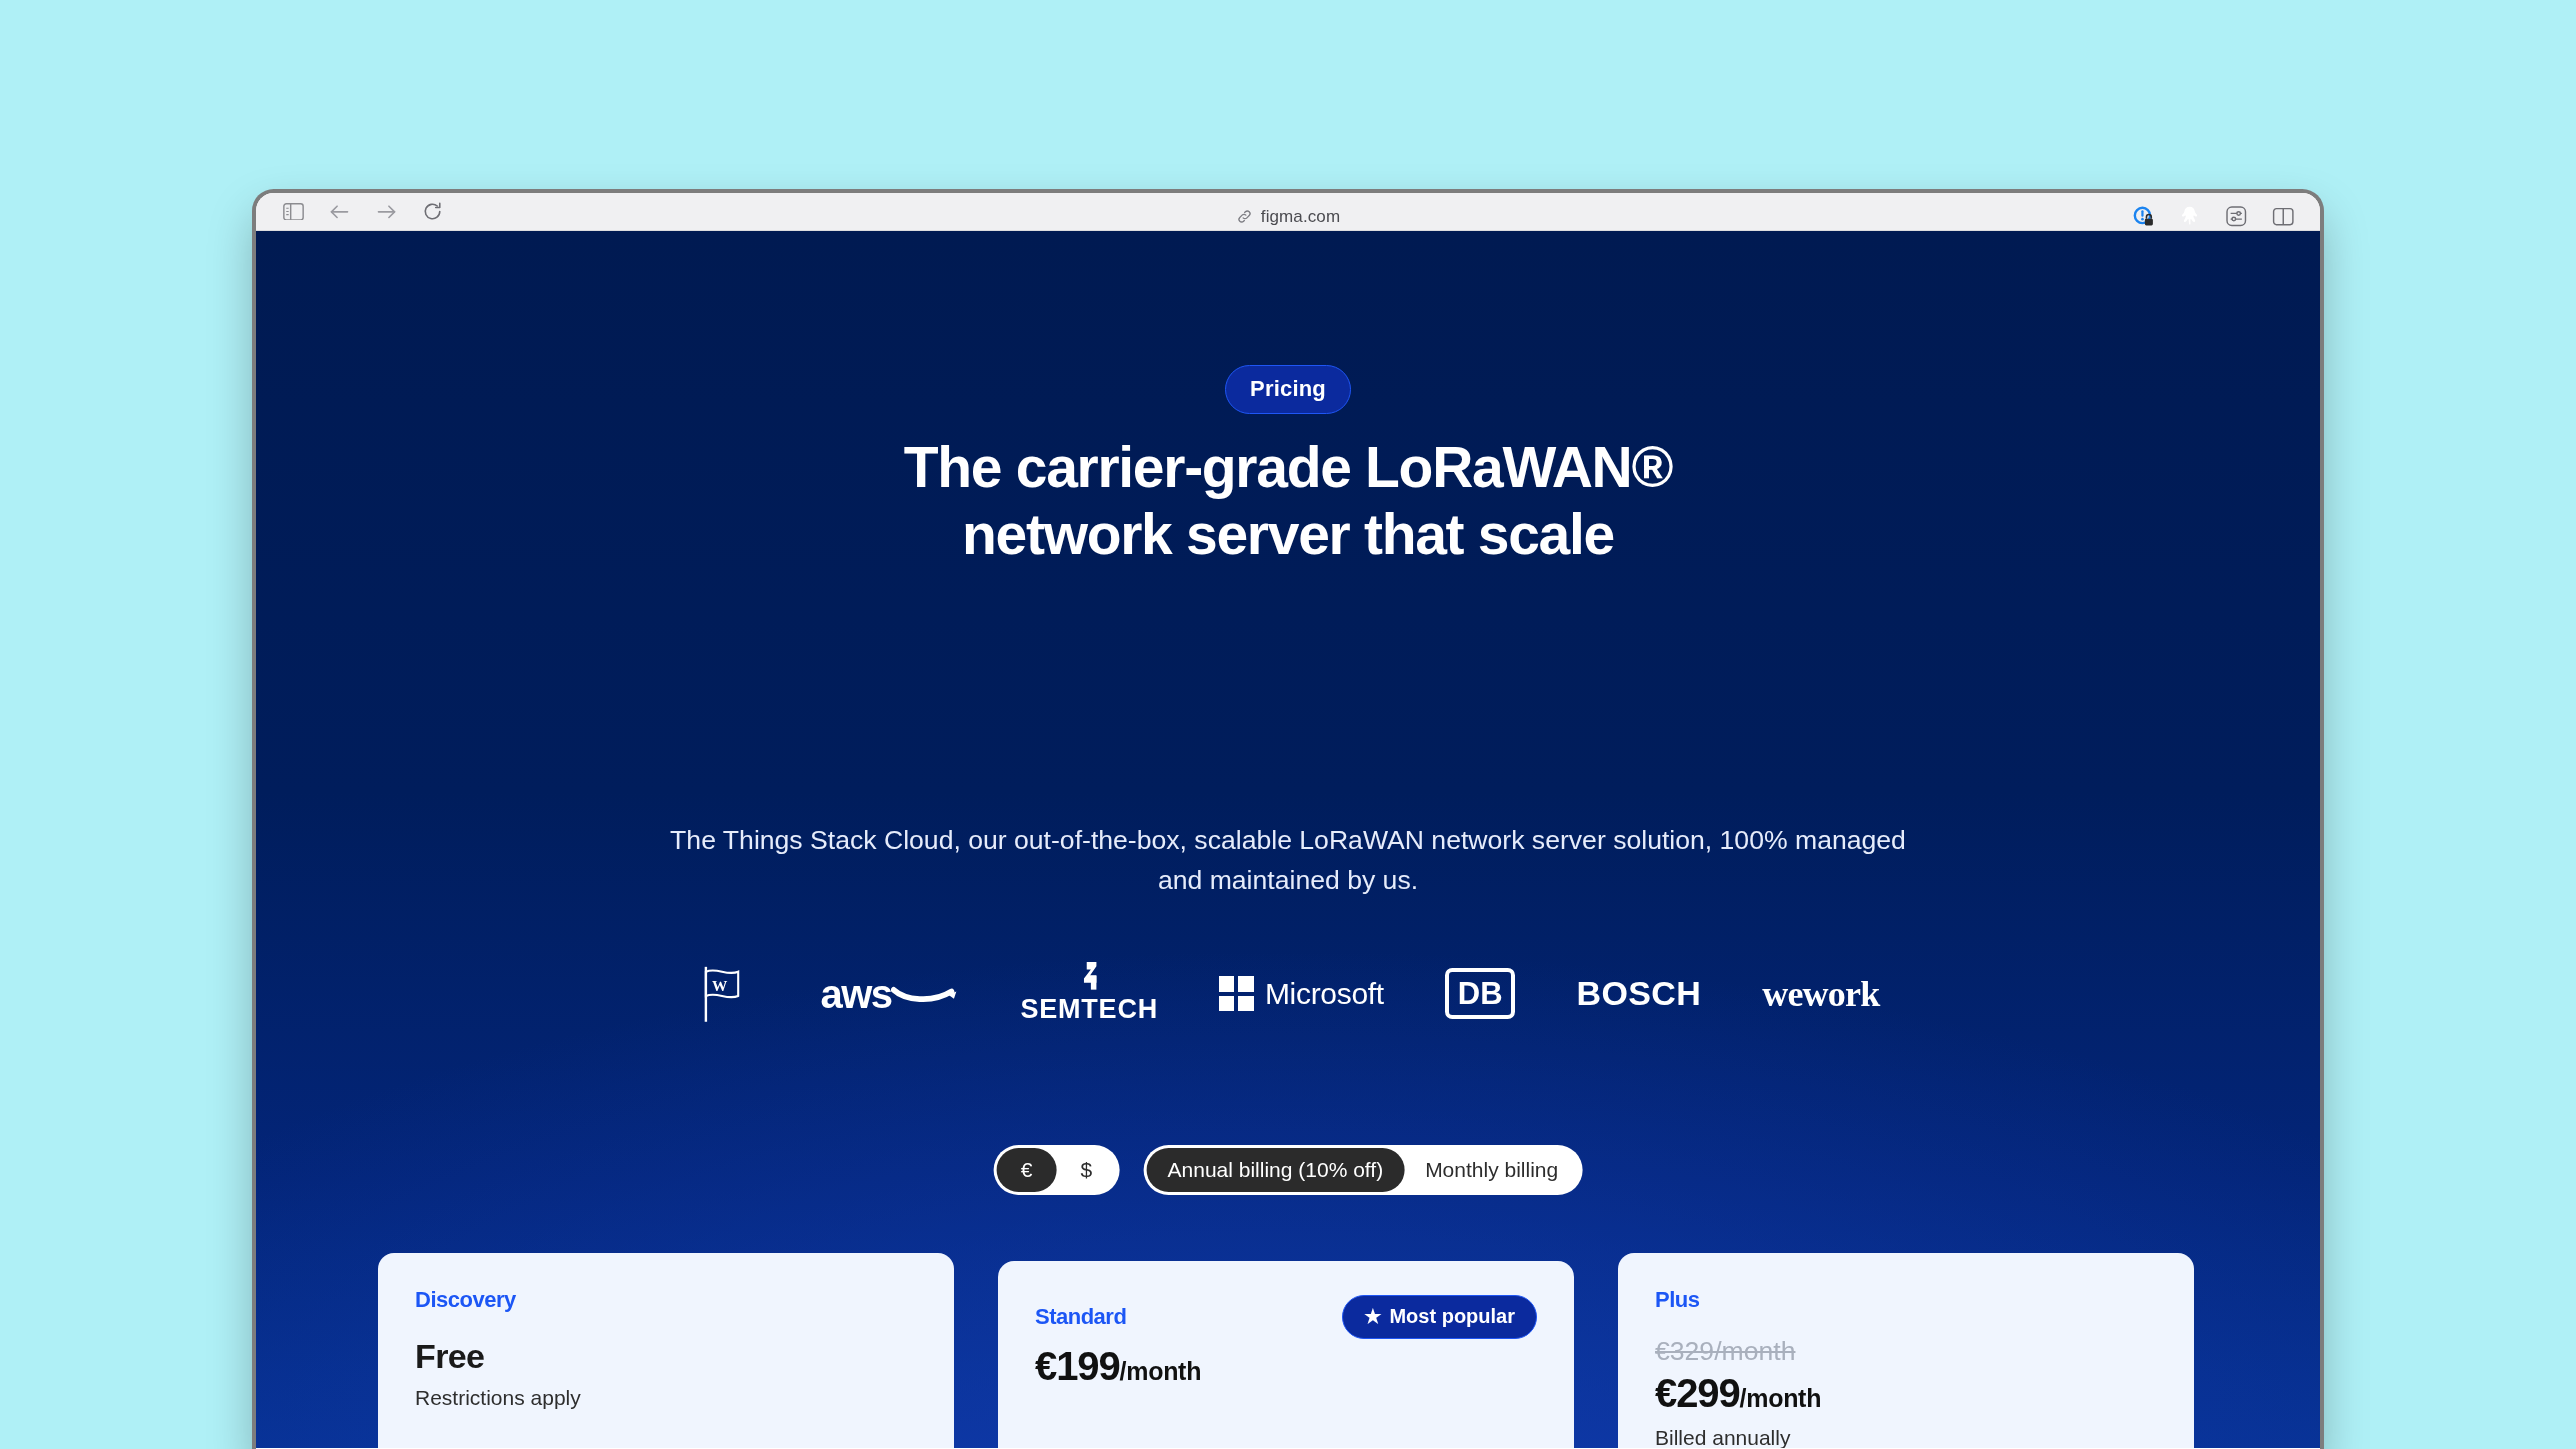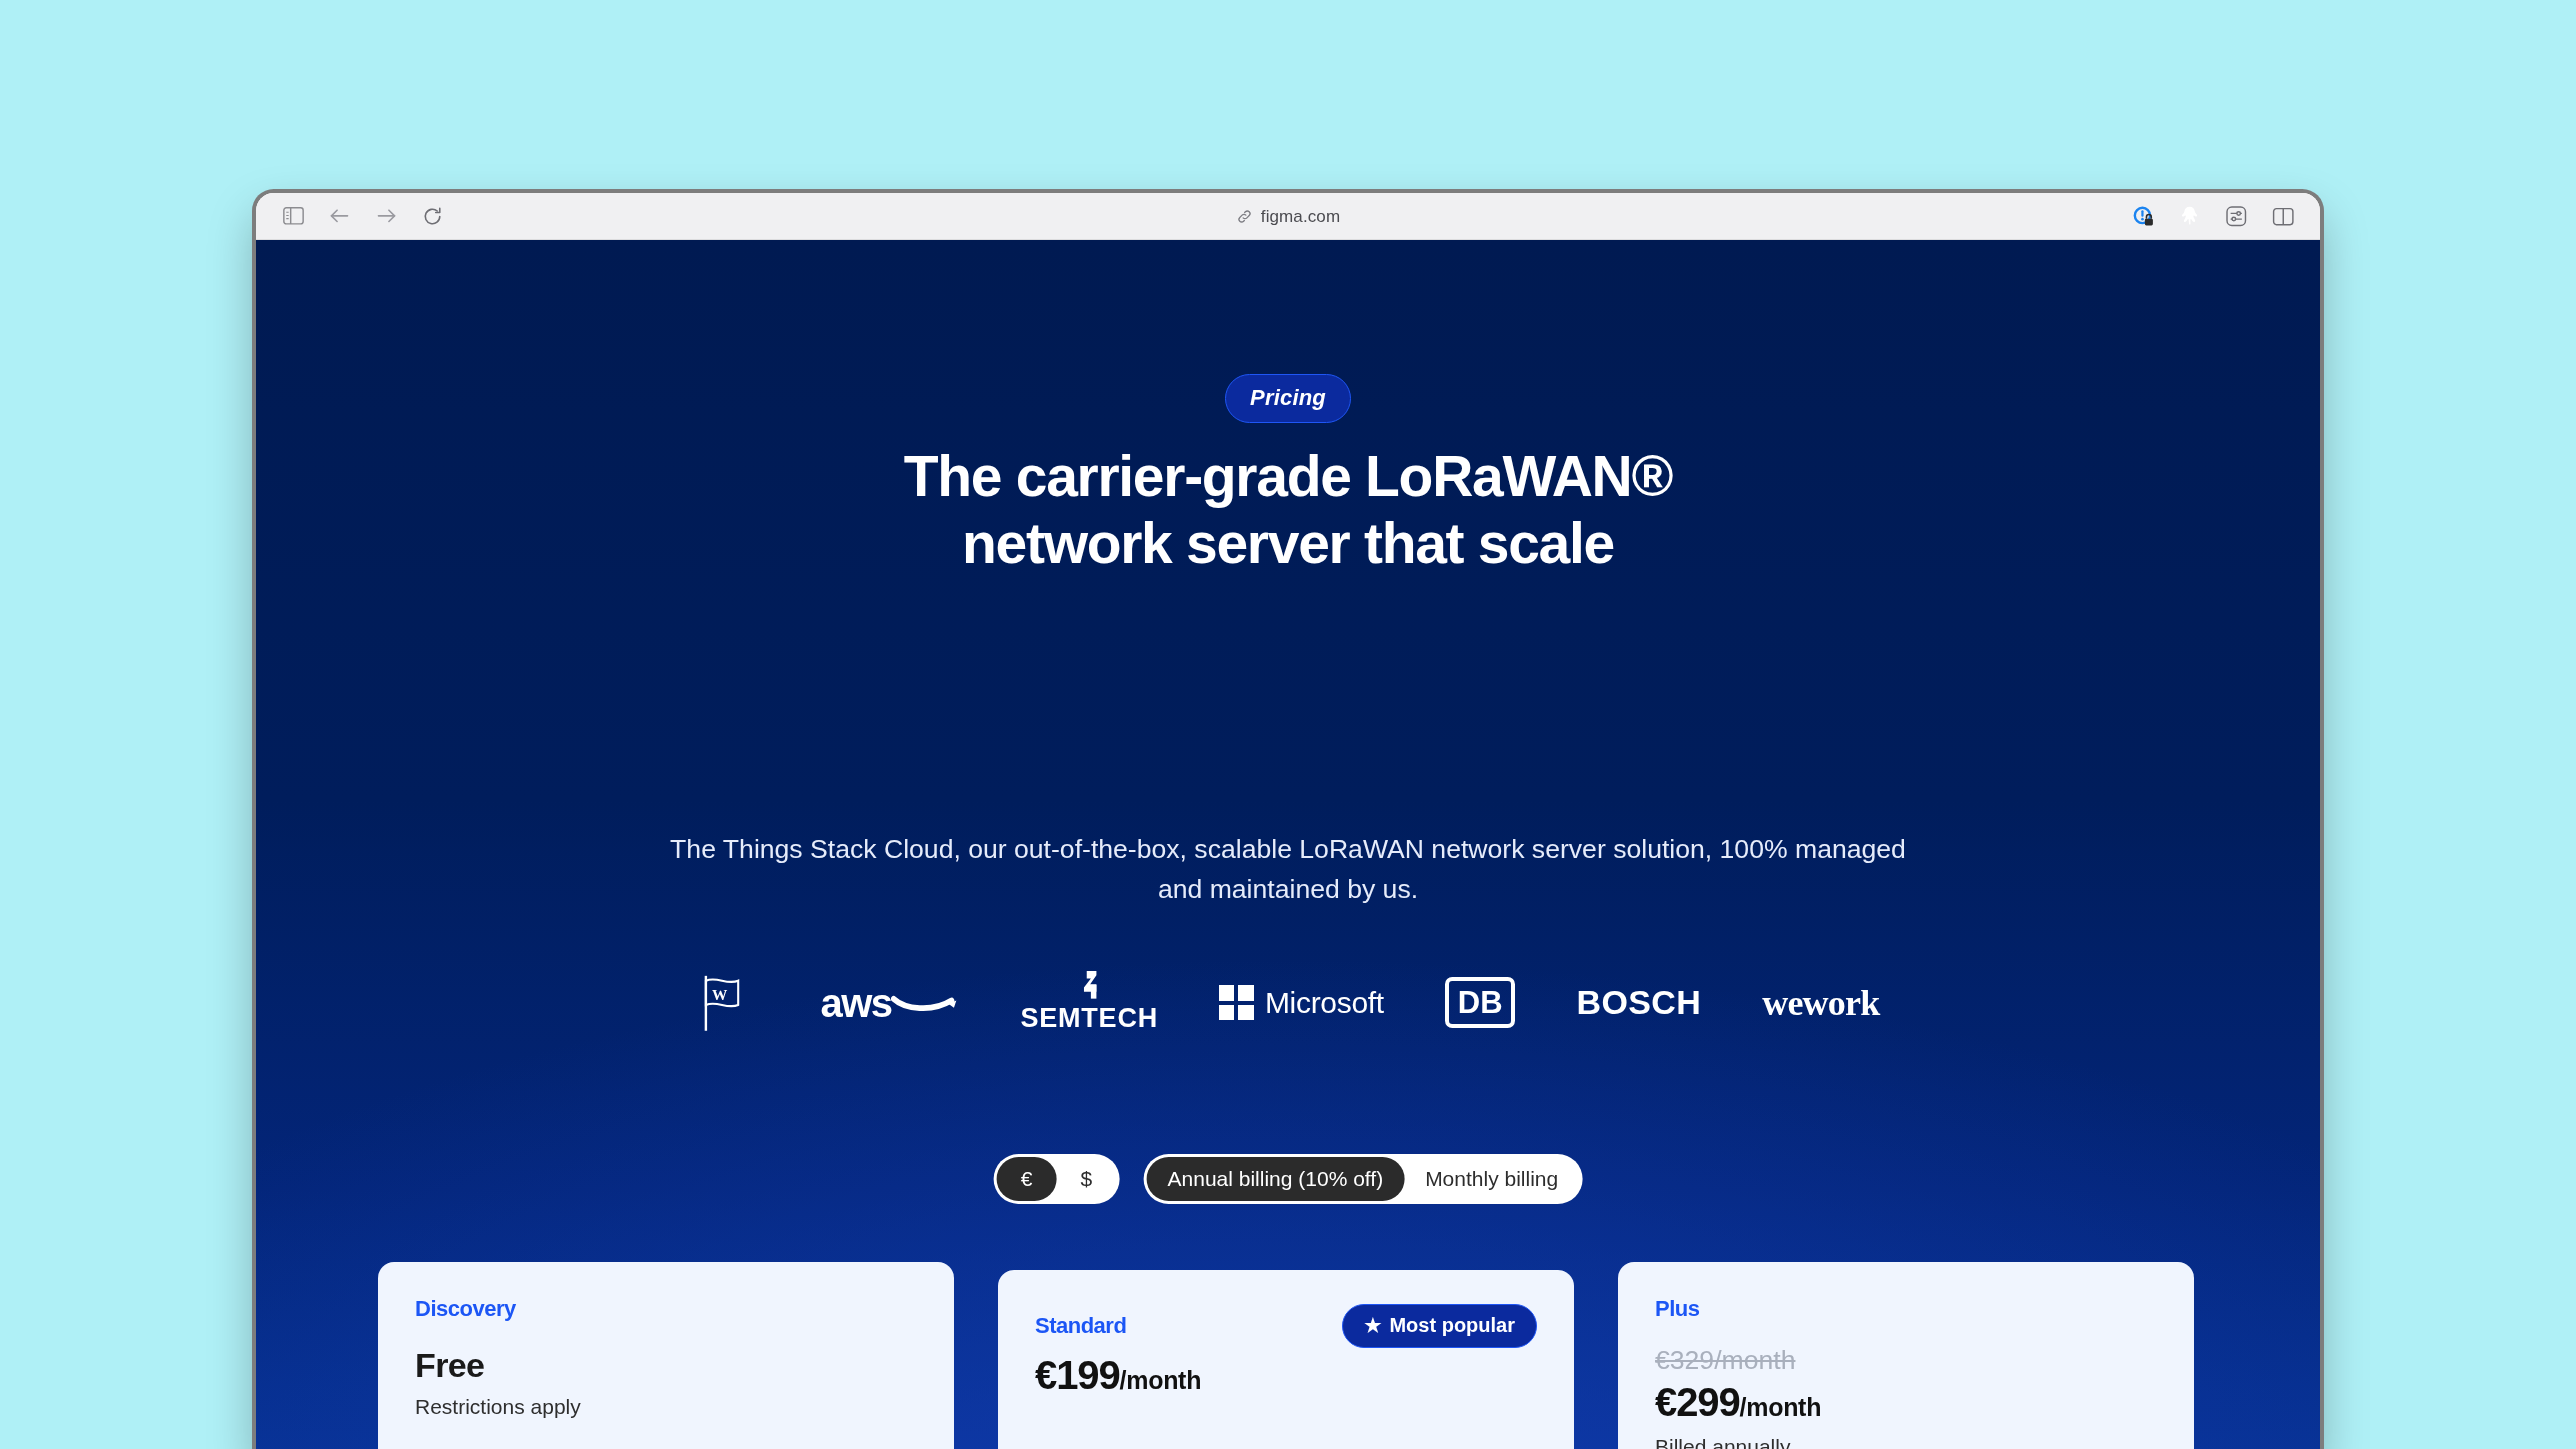--- a/index.html
+++ b/index.html
@@ -17,21 +17,21 @@
     width: 2064px; height: 1264px;
     border-radius: 17.7px 17.7px 0 0;
     background: #ffffff;
     box-shadow: 0 0 0 4px #7d7d7d, 0 21px 48px rgba(0,0,0,.28);
     overflow: hidden;
   }
 
   
   .toolbar {
     position: relative;
-    height: 47px;
+    height: 38px;
     background: #f0f0f2;
     border-bottom: 0.8px solid #dcdcde;
     display: flex; align-items: center;
   }
   .tb-left { display: flex; align-items: center; gap: 24px; padding-left: 26px; }
   .tb-right { position: absolute; right: 26px; top: 0; height: 47px;
               display: flex; align-items: center; gap: 24px; }
   .tb-icon { width: 22.5px; height: 22.5px; display: flex; align-items: center;
              justify-content: center; color: #8c8c90; }
   .tb-icon svg { display: block; }
@@ -55,21 +55,20 @@
 
   
   .pricing-pill {
     position: absolute; left: 50%; top: 134px; transform: translateX(-50%);
     background: #0b2a9e;
     border: 1.6px solid #1f56f5;
     border-radius: 804px;
     padding: 9.7px 24px 11.3px;
     color: #ffffff; font-size: 22px; font-weight: 600;
     letter-spacing: 0.2px;
-    font-style: italic;
   }
   .hero-title {
     position: absolute; left: 0; right: 0; top: 203px;
     text-align: center; color: #ffffff;
     font-size: 57px; font-weight: 800; line-height: 1.17;
     letter-spacing: -1.3px;
   }
   .hero-sub {
     position: absolute; left: 50%; top: 589px; transform: translateX(-50%);
     width: 1272px; text-align: center;

